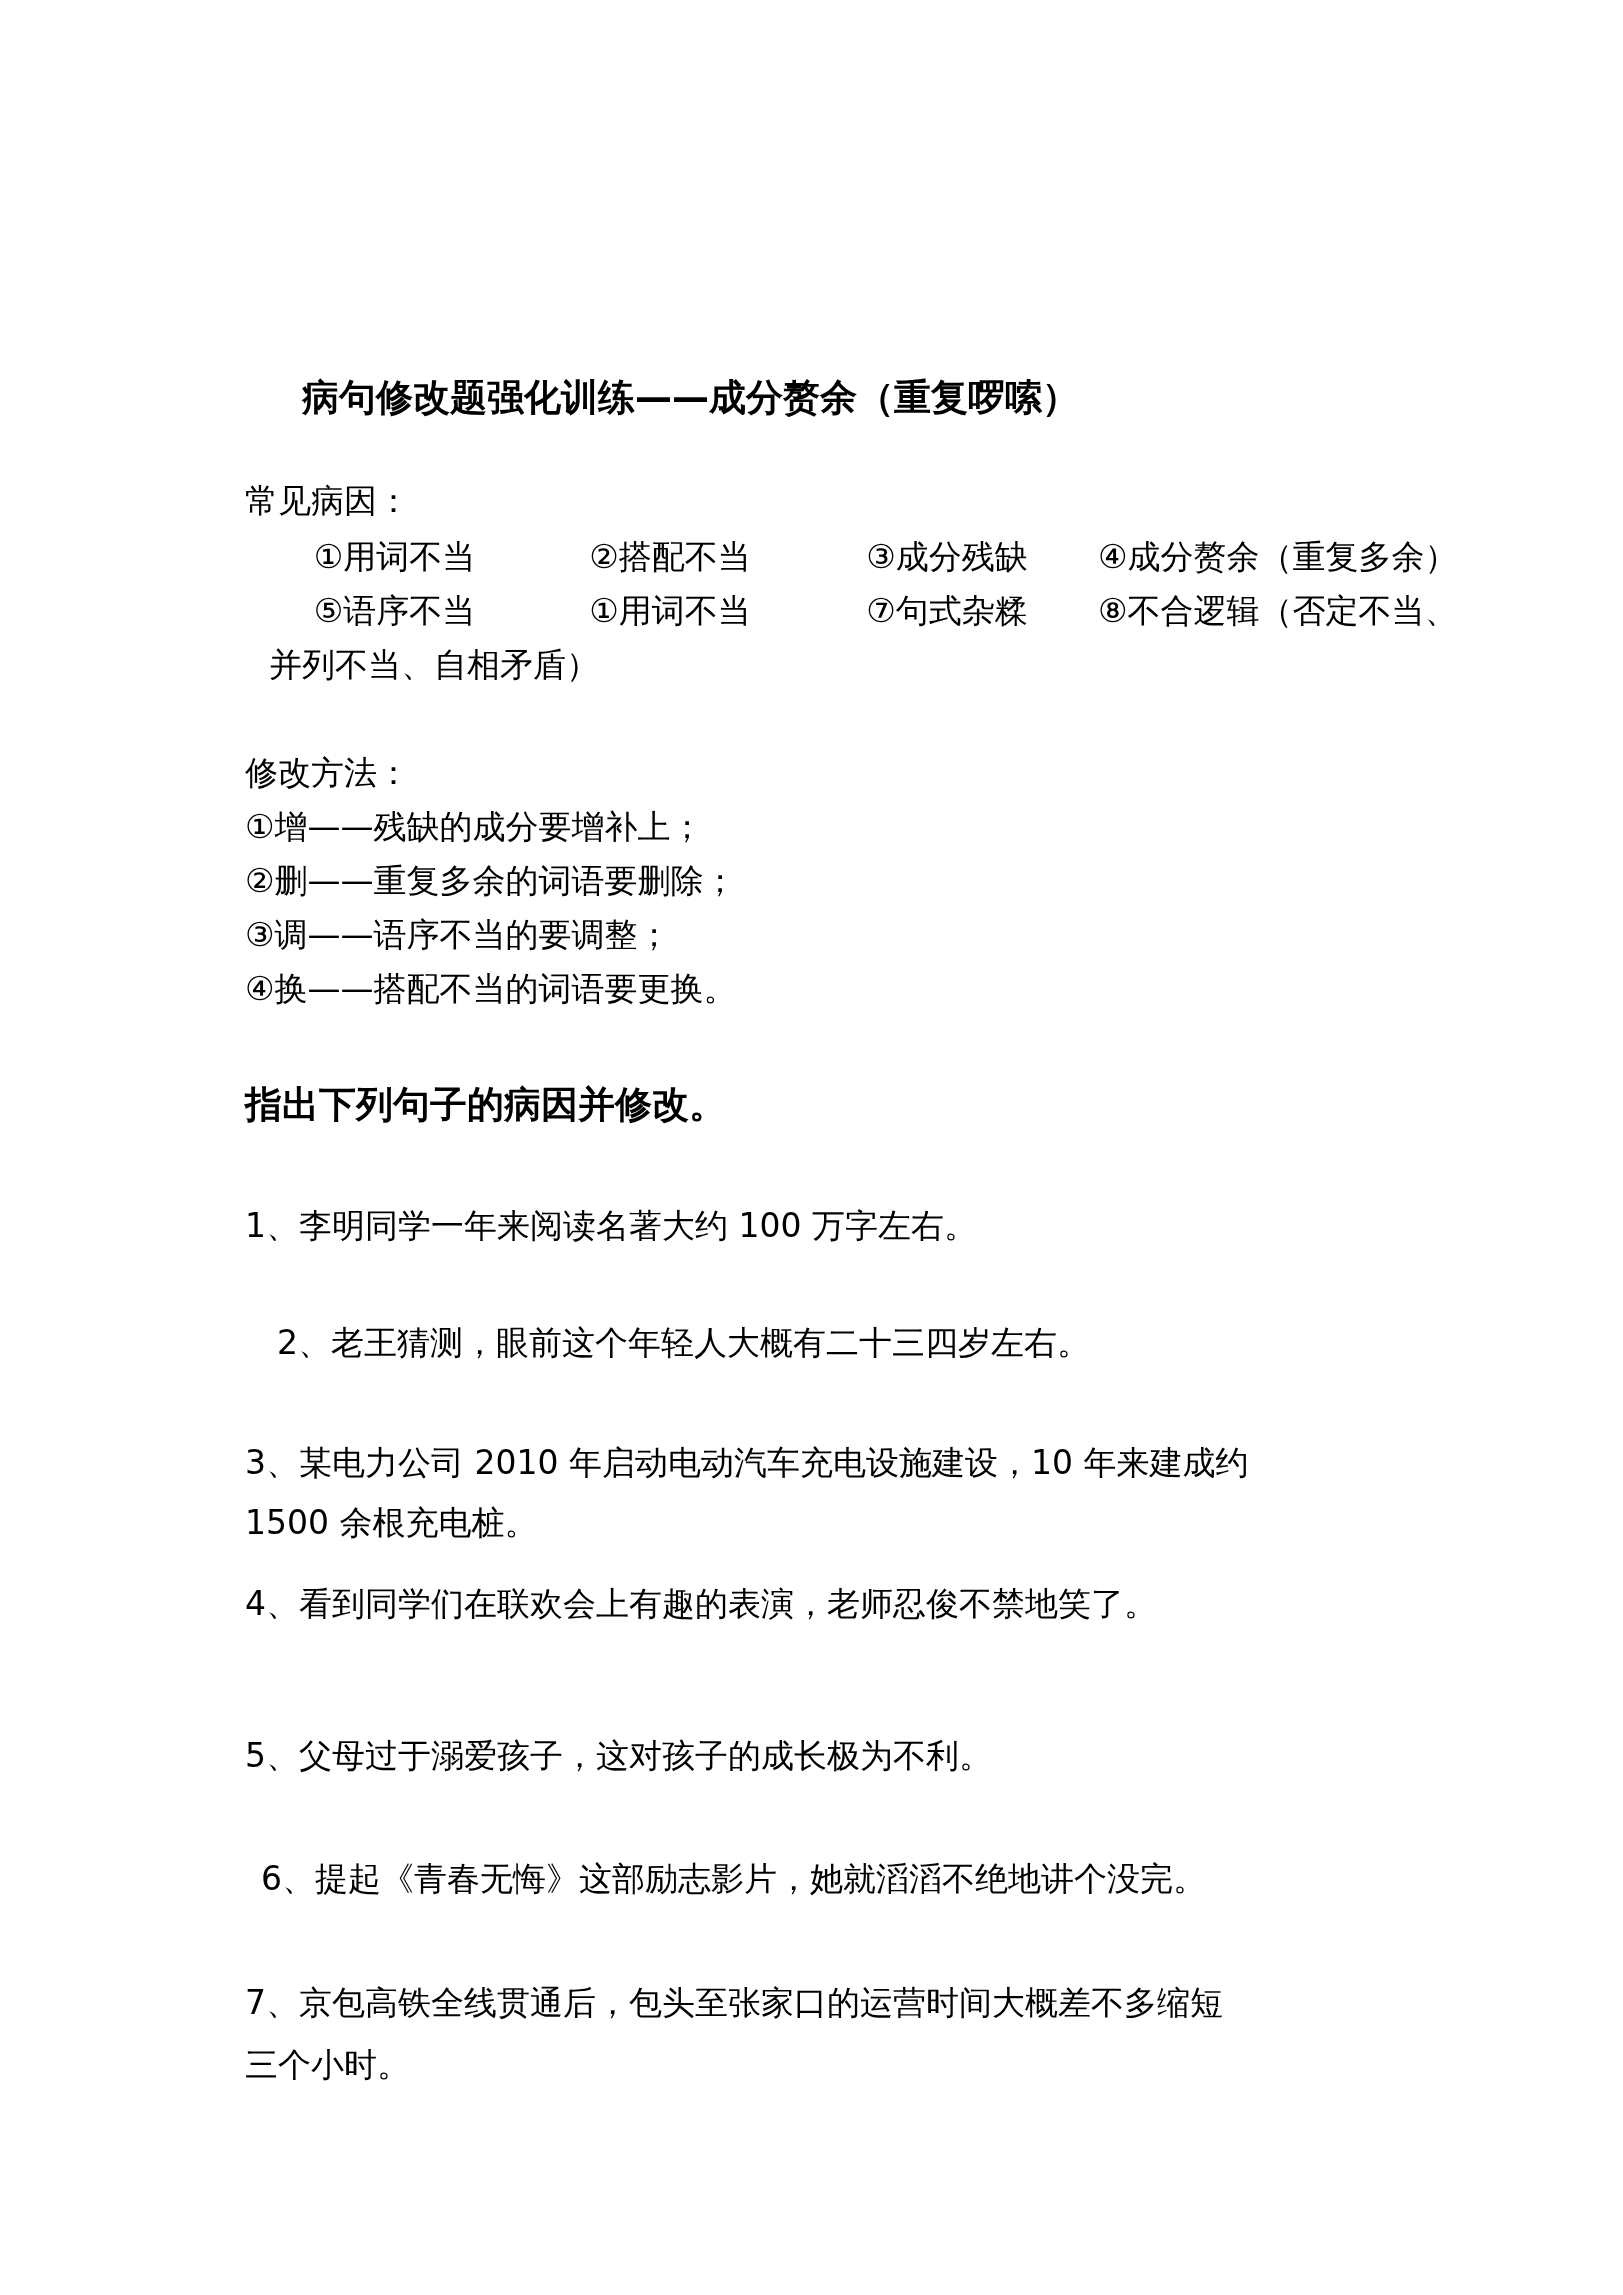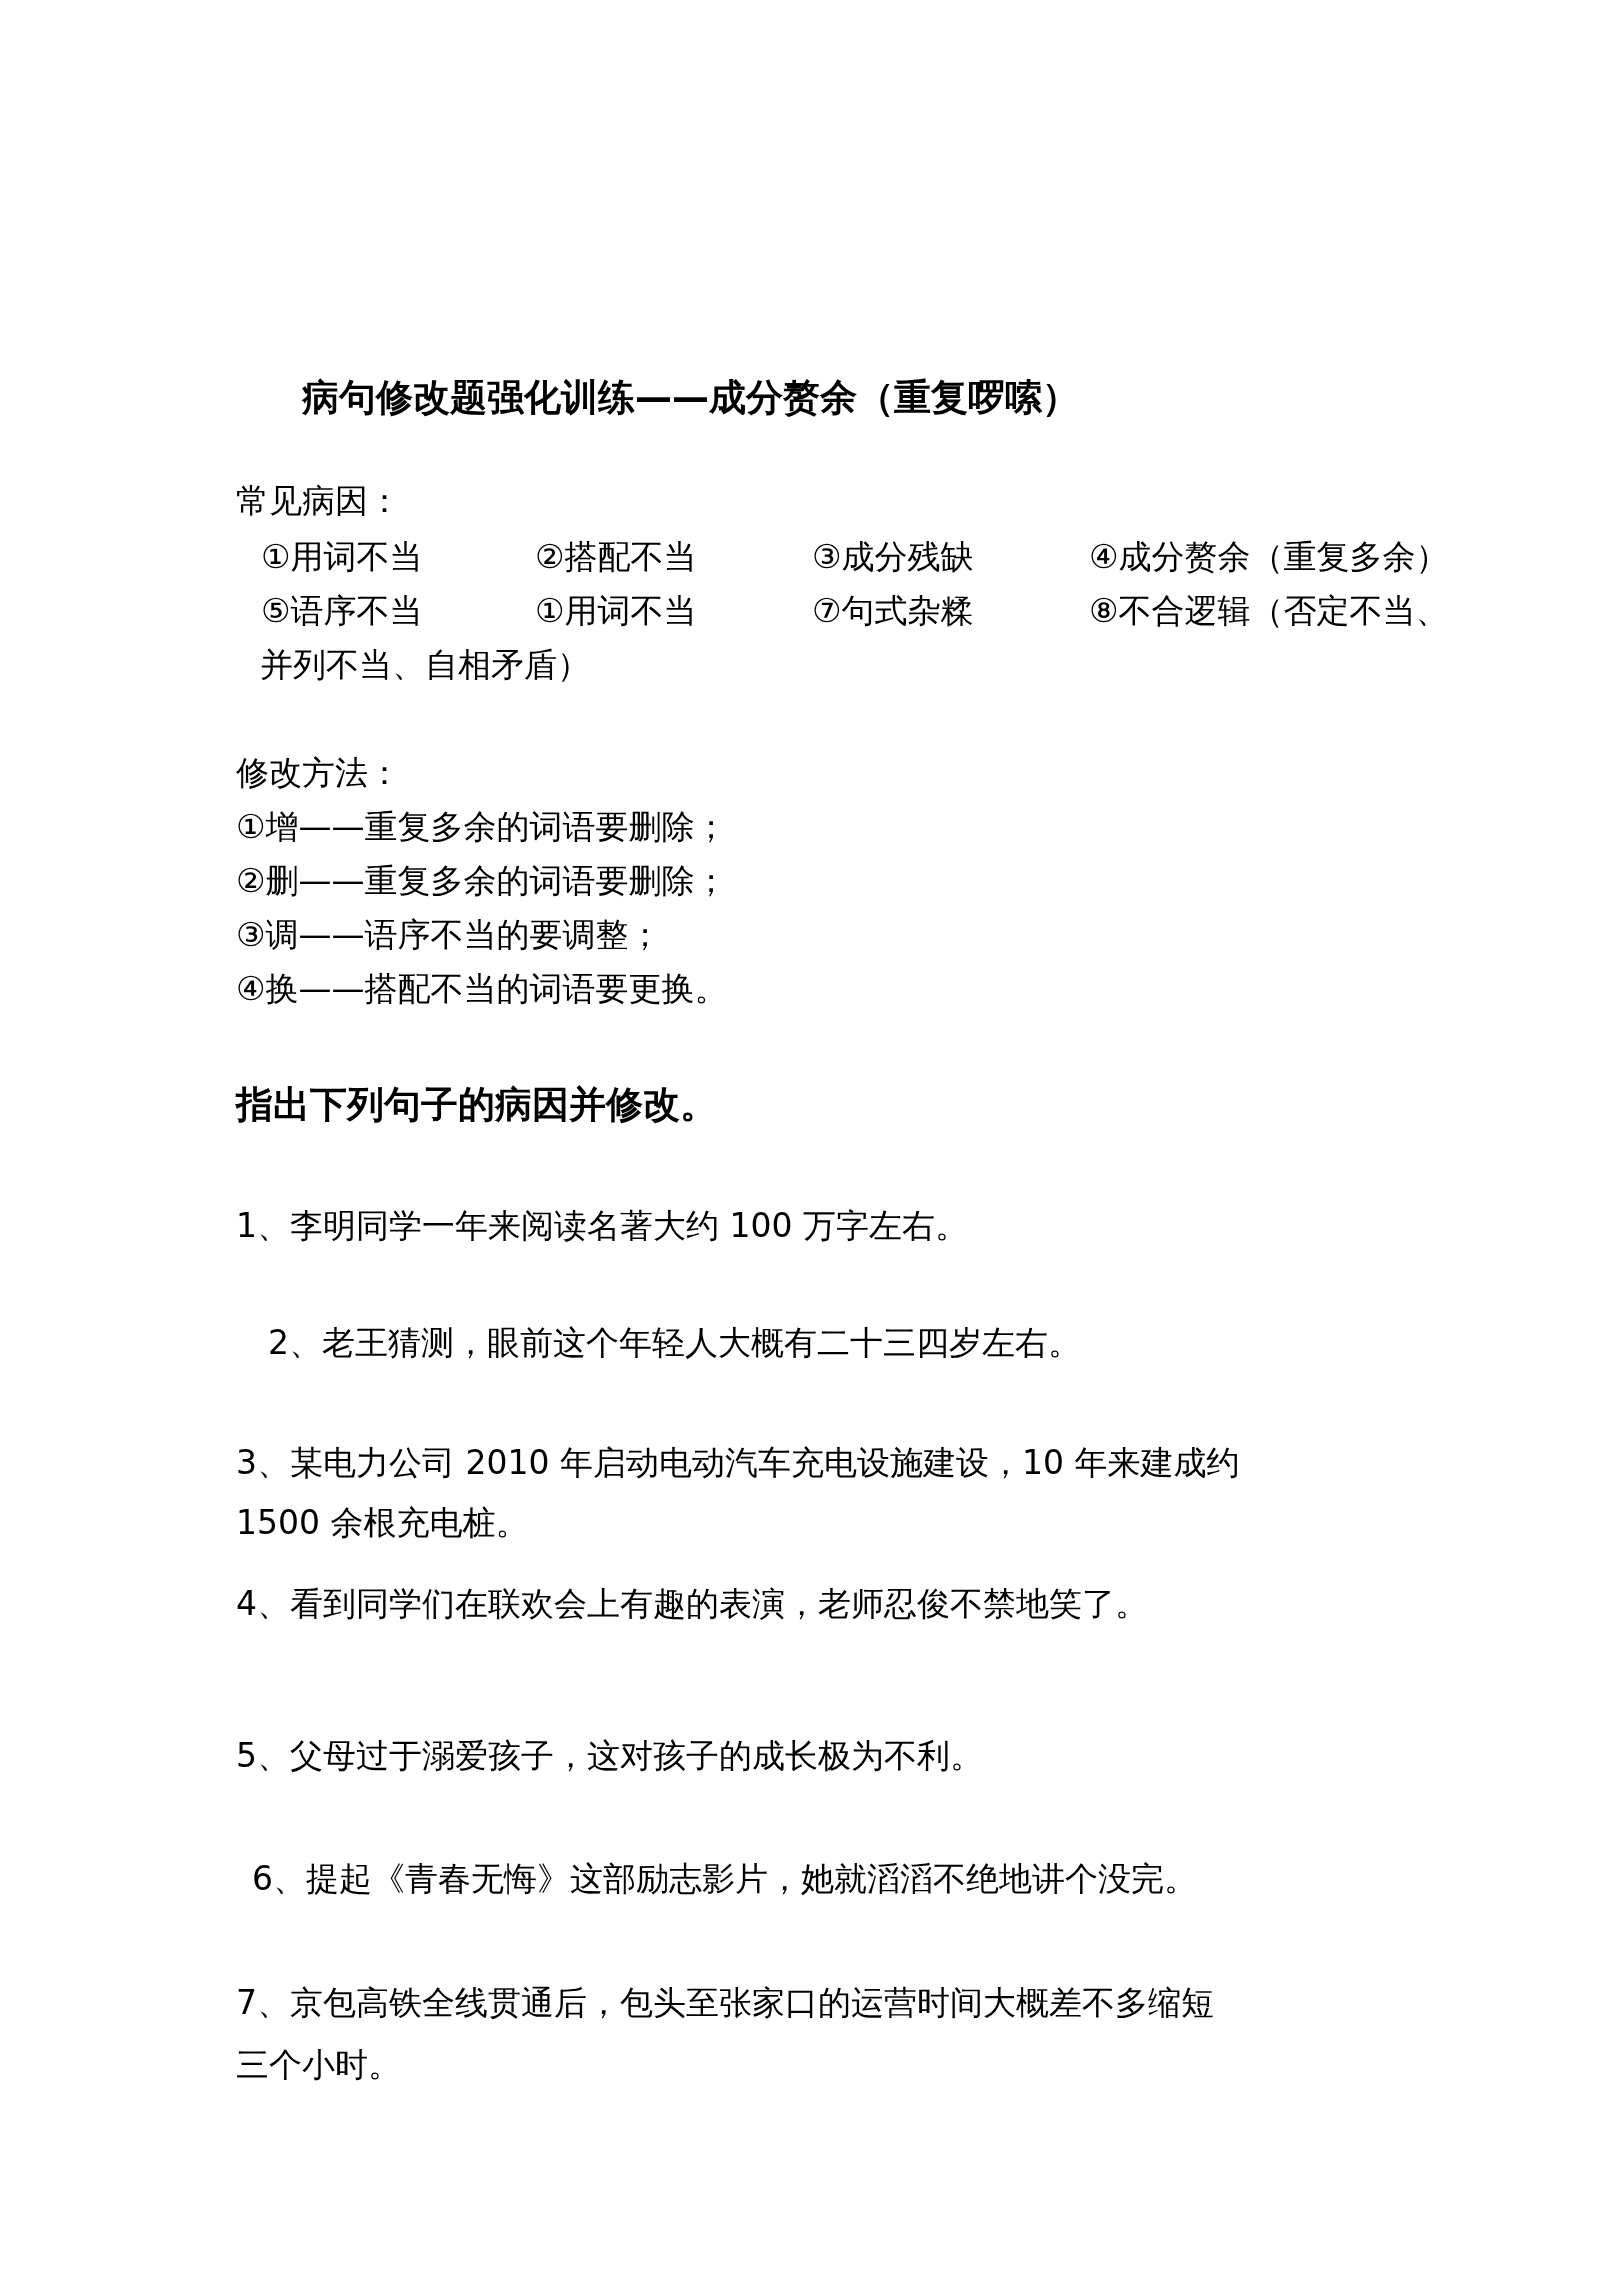--- a/index.html
+++ b/index.html
@@ -1,18 +1,18 @@
 <!DOCTYPE html>
 <html style="font-size:10.5px"><head>
 <meta charset="utf-8">
 <style>
   html, body { margin:0; padding:0; background:#ffffff; }
   body { width:1623px; height:2295px; position:relative; overflow:hidden;
          font-family:"DejaVu Sans", "Liberation Sans", sans-serif; color:#000; }
-  .line { position:absolute; left:236px; white-space:nowrap; font-size:33px; line-height:39px; }
+  .line { position:absolute; left:245px; white-space:nowrap; font-size:33px; line-height:39px;text-align:center; }
   .title { position:absolute; left:0; width:1302px; text-align:center; top:374px;
            font-size:37px; font-weight:bold; line-height:47px; padding-left:79px; box-sizing:border-box; }
   .heading2 { font-size:37px; font-weight:bold; }
   .row span.cell { display:inline-block;margin-left:25px; }
 </style>
 </head>
 <body>
 
 <div>
 
@@ -24,21 +24,21 @@
     <span class="cell" style="width:249px;">①用词不当</span><span class="cell" style="width:252px;">②搭配不当</span><span class="cell" style="width:252px;">③成分残缺</span><span class="cell">④成分赘余（重复多余）</span>
   </div>
 
   <div class="line row" style="top:591px;">
     <span class="cell" style="width:249px;">⑤语序不当</span><span class="cell" style="width:252px;">①用词不当</span><span class="cell" style="width:252px;">⑦句式杂糅</span><span class="cell">⑧不合逻辑（否定不当、</span>
   </div>
 
   <div class="line" style="top:645px;margin-left:24px;">并列不当、自相矛盾）</div>
 
   <div class="line" style="top:753px;">修改方法：</div>
-  <div class="line" style="top:807px;">①增——重复多余的词语要删除；</div>
+  <div class="line" style="top:807px;">①增——残缺的成分要增补上；</div>
   <div class="line" style="top:861px;">②删——重复多余的词语要删除；</div>
   <div class="line" style="top:915px;">③调——语序不当的要调整；</div>
   <div class="line" style="top:969px;">④换——搭配不当的词语要更换。</div>
 
   <div class="line heading2" style="top:1085px;">指出下列句子的病因并修改。</div>
 
   <div class="line" style="top:1206px;">1、李明同学一年来阅读名著大约 100 万字左右。</div>
   <div class="line" style="top:1323px;margin-left:32px;">2、老王猜测，眼前这个年轻人大概有二十三四岁左右。</div>
   <div class="line" style="top:1443px;">3、某电力公司 2010 年启动电动汽车充电设施建设，10 年来建成约</div>
   <div class="line" style="top:1503px;">1500 余根充电桩。</div>

